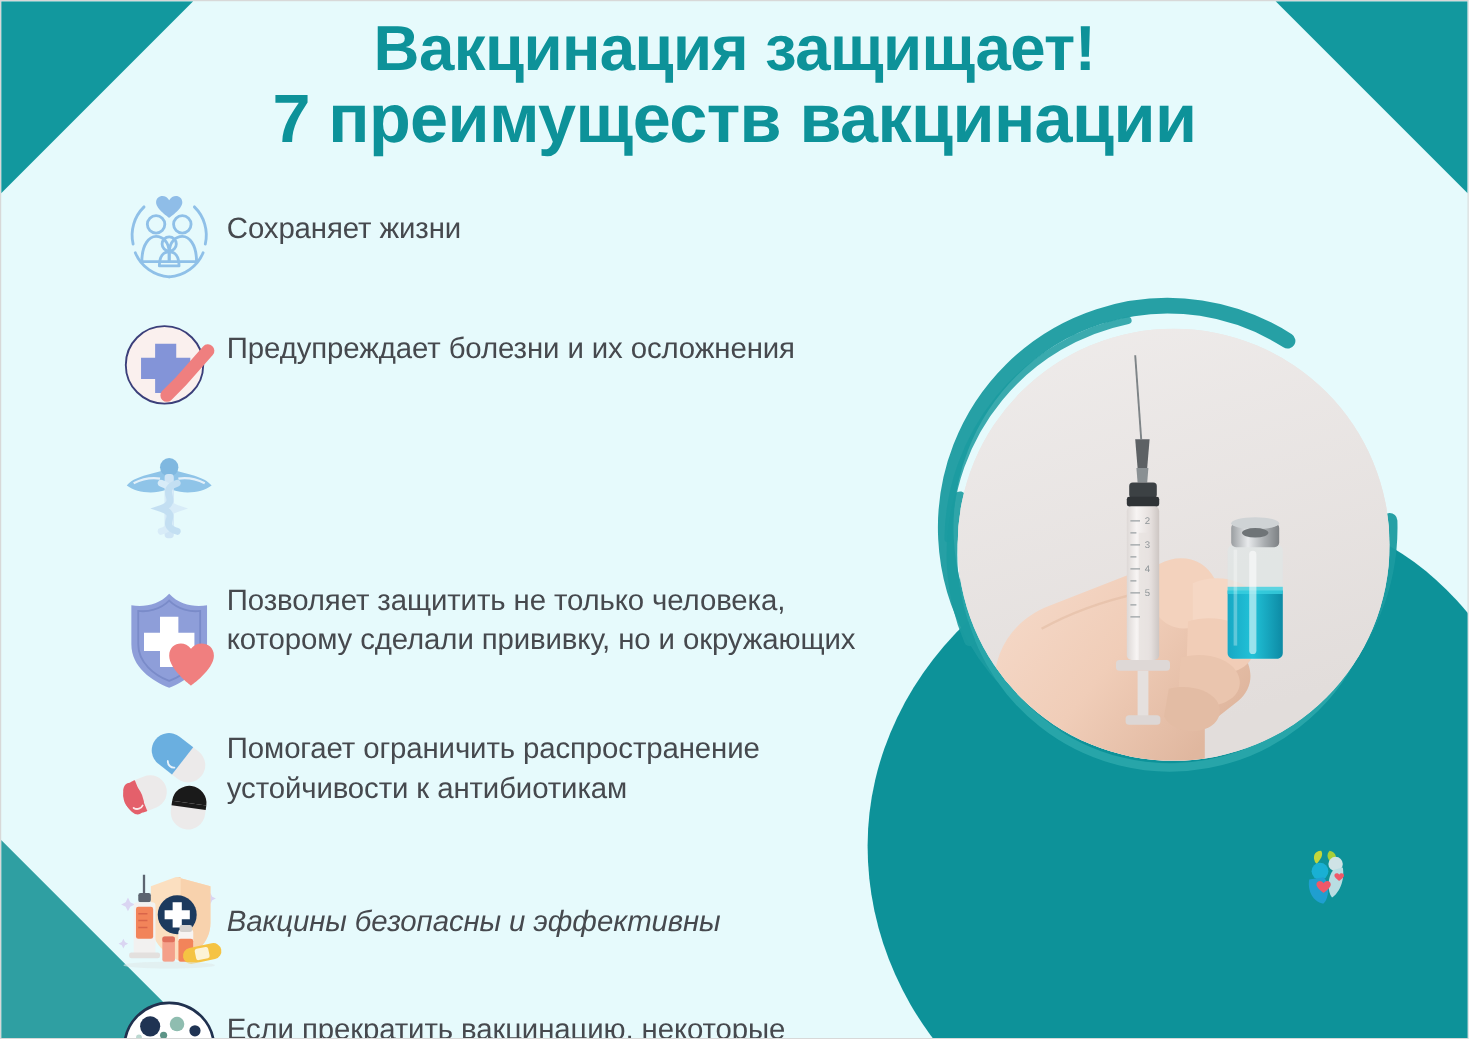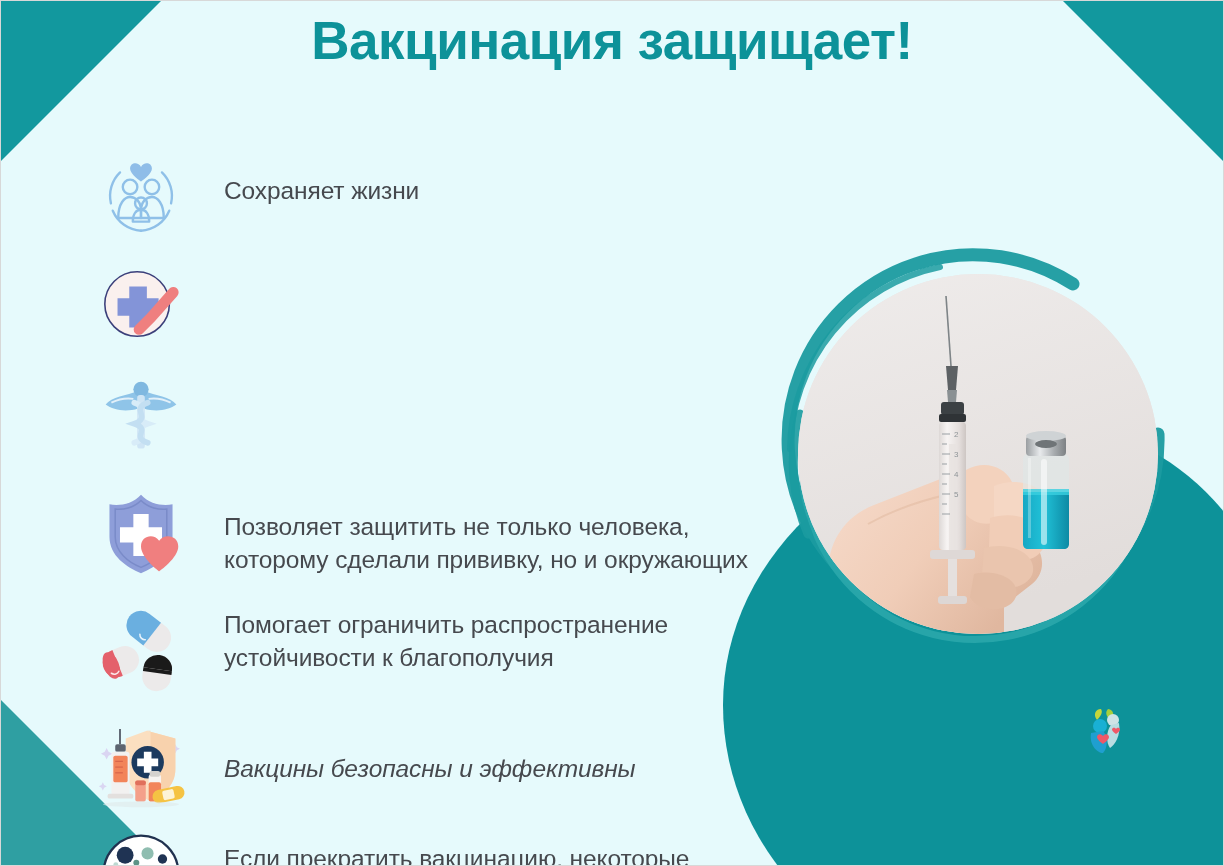--- a/index.html
+++ b/index.html
@@ -50,38 +50,37 @@
   .list{
     position:absolute;
     top:148px;left:92px;
     width:660px;
     z-index:5;
   }
   .item{
     display:flex;
     align-items:flex-start;
     margin-bottom:14px;
-    gap:35px;
   }
   .item-icon{
     width:96px;min-width:96px;height:96px;
     position:relative;
     display:flex;align-items:center;justify-content:center;
   }
   .item-text{
     color:#46494e;
     font-size:24.5px;
     line-height:1.34;
     padding-top:14px;
     letter-spacing:-0.1px;
   }
   .i1 .item-text{padding-top:26px;}
   .i2 .item-text{padding-top:16px;}
   .i3 .item-text{padding-top:16px;}
-  .i4 .item-text{padding-top:6px;margin-top:26px;}
+  .i4 .item-text{padding-top:6px;}
   .i5 .item-text{padding-top:8px;}
   .i6 .item-text{padding-top:30px;font-style:italic;}
   .i7 .item-text{padding-top:14px;}
 
   .i4 .item-icon{height:108px;}
   .i5 .item-icon{height:108px;}
   .i6 .item-icon{height:92px;}
   .i7 .item-icon{height:88px;}
 
   
@@ -116,20 +115,21 @@
 <div id="poster">
 
   <div class="teal-blob"></div>
 
   <div class="corner corner-tl"></div>
   <div class="corner corner-tr"></div>
   <div class="corner corner-bl"></div>
 
   <div class="title-wrap">
     <div class="title-line l1">Вакцинация защищает!</div>
+    <div class="title-line l2">7 преимуществ вакцинации</div>
   </div>
 
   <div class="photo-area">
     <svg class="brush-ring" viewBox="0 0 420 420">
       <path d="M390,190 a185,185 0 1,1 -85,-150" fill="none" stroke="#1b9ba0" stroke-width="13" stroke-linecap="round" opacity="0.95"></path>
       <path d="M379,225 a172,172 0 1,1 -60,-132" fill="none" stroke="#2aa7ab" stroke-width="7" stroke-linecap="round" opacity="0.9"></path>
       <path d="M22,205 a188,188 0 0,1 150,-182" fill="none" stroke="#1b9ba0" stroke-width="6" stroke-linecap="round" opacity="0.85"></path>
       <path d="M40,290 a180,180 0 0,1 -8,-120" fill="none" stroke="#1b9ba0" stroke-width="9" stroke-linecap="round" opacity="0.9"></path>
     </svg>
 
@@ -263,20 +263,21 @@
     </div>
 
     <div class="item i2">
       <div class="item-icon">
         <svg viewBox="0 0 90 90" width="88" height="88">
           <circle cx="41" cy="42" r="33" fill="#faf0ee" stroke="#3b3f7a" stroke-width="1.6"></circle>
           <path d="M33,24 L51,24 L51,36 L63,36 L63,54 L51,54 L51,66 L33,66 L33,54 L21,54 L21,36 L33,36 Z" fill="#8394d8"></path>
           <path d="M43,68 L55,56 L78,30" fill="none" stroke="#ef7f7f" stroke-width="11" stroke-linecap="round" stroke-linejoin="round"></path>
         </svg>
       </div>
+      <div class="item-text">Предупреждает болезни и их осложнения</div>
     </div>
 
     <div class="item i3">
       <div class="item-icon">
         <svg viewBox="0 0 90 90" width="86" height="86">
           <path d="M42,18 C30,22 14,24 8,32 C16,38 30,40 42,36 Z" fill="#8fc4e8"></path>
           <path d="M48,18 C60,22 76,24 82,32 C74,38 60,40 48,36 Z" fill="#8fc4e8"></path>
           <path d="M14,30 C22,26 30,25 37,26" fill="none" stroke="#ffffff" stroke-width="2" opacity="0.75"></path>
           <path d="M76,30 C68,26 60,25 53,26" fill="none" stroke="#ffffff" stroke-width="2" opacity="0.75"></path>
           <circle cx="45" cy="16" r="8" fill="#7fb8e0"></circle>
@@ -316,21 +317,21 @@
             <path d="M13,62 C15,65 19,65 21,63" fill="none" stroke="#ffffff" stroke-width="1.6" stroke-linecap="round" opacity="0.85"></path>
           </g>
 
           <g transform="rotate(8 66 66)">
             <rect x="50" y="48" width="30" height="38" rx="15" fill="#eceaea"></rect>
             <path d="M50,63 L50,63 A15,15 0 0,1 80,63 L80,63 Z" fill="#1a1a1a"></path>
             <rect x="50" y="63" width="30" height="4" fill="#1a1a1a"></rect>
           </g>
         </svg>
       </div>
-      <div class="item-text">Помогает ограничить распространение устойчивости к благополучия</div>
+      <div class="item-text">Помогает ограничить распространение устойчивости к антибиотикам</div>
     </div>
 
     <div class="item i6">
       <div class="item-icon">
         <svg viewBox="0 0 100 88" width="96" height="84">
 
           <g fill="#d6c9ef" opacity="0.75">
             <path d="M14,22 l2,4 l4,2 l-4,2 l-2,4 l-2,-4 l-4,-2 l4,-2 Z"></path>
             <path d="M86,18 l1.6,3.2 l3.2,1.6 l-3.2,1.6 l-1.6,3.2 l-1.6,-3.2 l-3.2,-1.6 l3.2,-1.6 Z"></path>
             <path d="M10,58 l1.4,2.8 l2.8,1.4 l-2.8,1.4 l-1.4,2.8 l-1.4,-2.8 l-2.8,-1.4 l2.8,-1.4 Z"></path>

